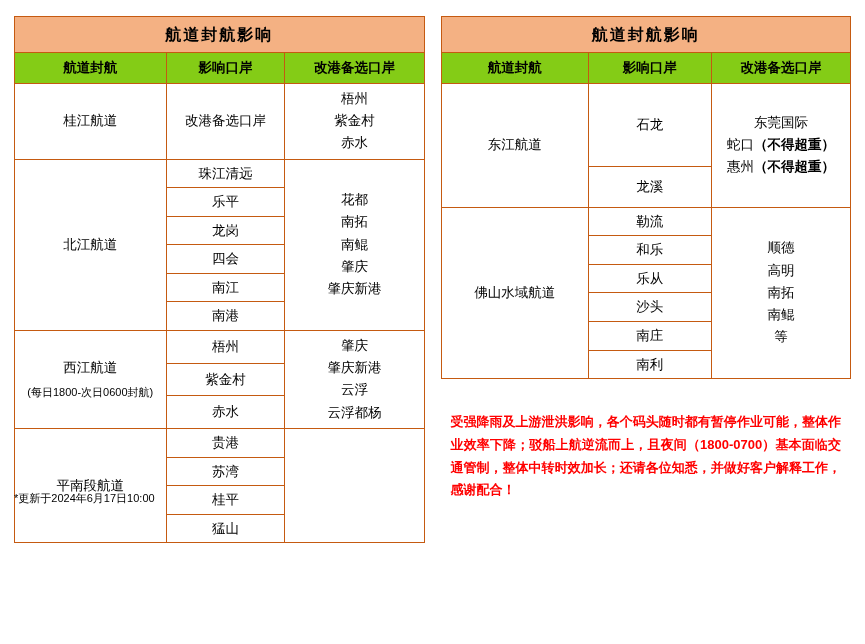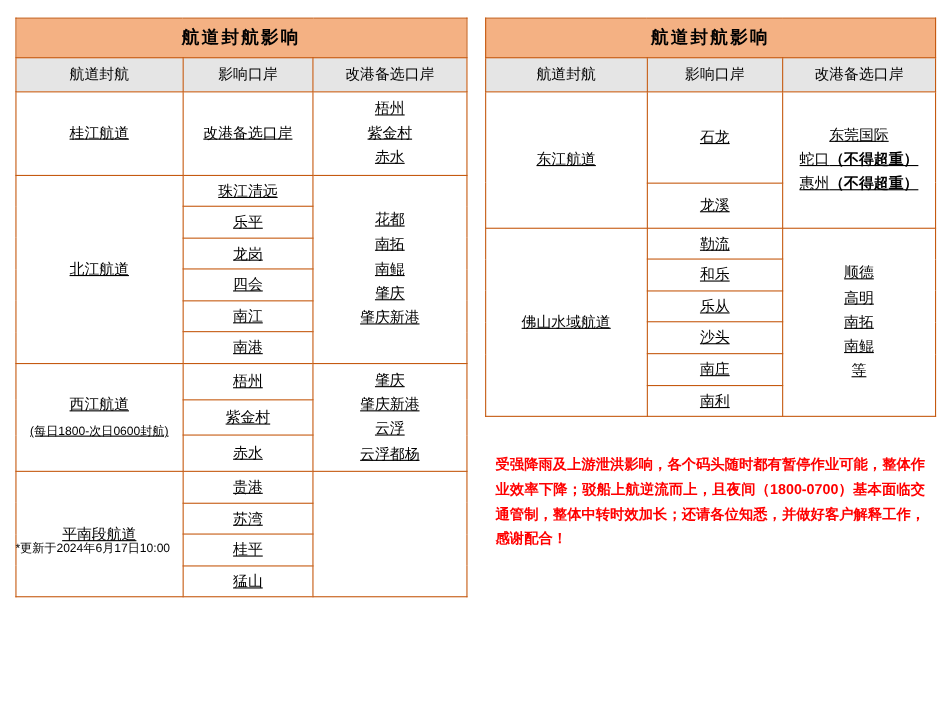--- a/index.html
+++ b/index.html
@@ -43,28 +43,27 @@
     font-weight: normal;
   }
   .title-cell {
     background: #f4b183;
     font-size: 16px;
     font-weight: bold;
     letter-spacing: 2px;
     padding: 6px 2px;
   }
   .head-cell {
-    background: #e5e5e5;
-    font-weight: normal;
+    background: #84cc16;
+    font-weight: bold;
     font-size: 13.5px;
     padding: 5px 2px;
   }
   .body-cell {
     background: #ffffff;
-    text-decoration: underline;
   }
   .multi {
     line-height: 1.65;
   }
   .sub-note {
     font-size: 11px;
   }
   
   table.blue td {
     border: 1px solid #2e75b6;

